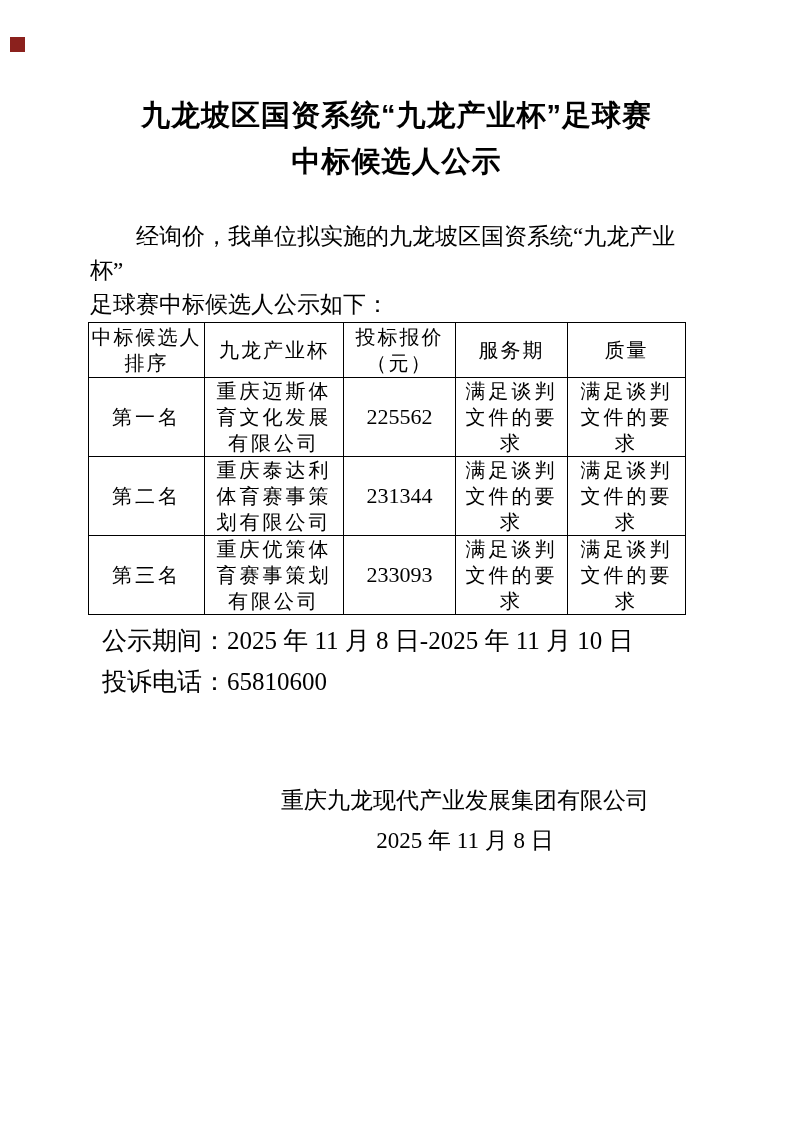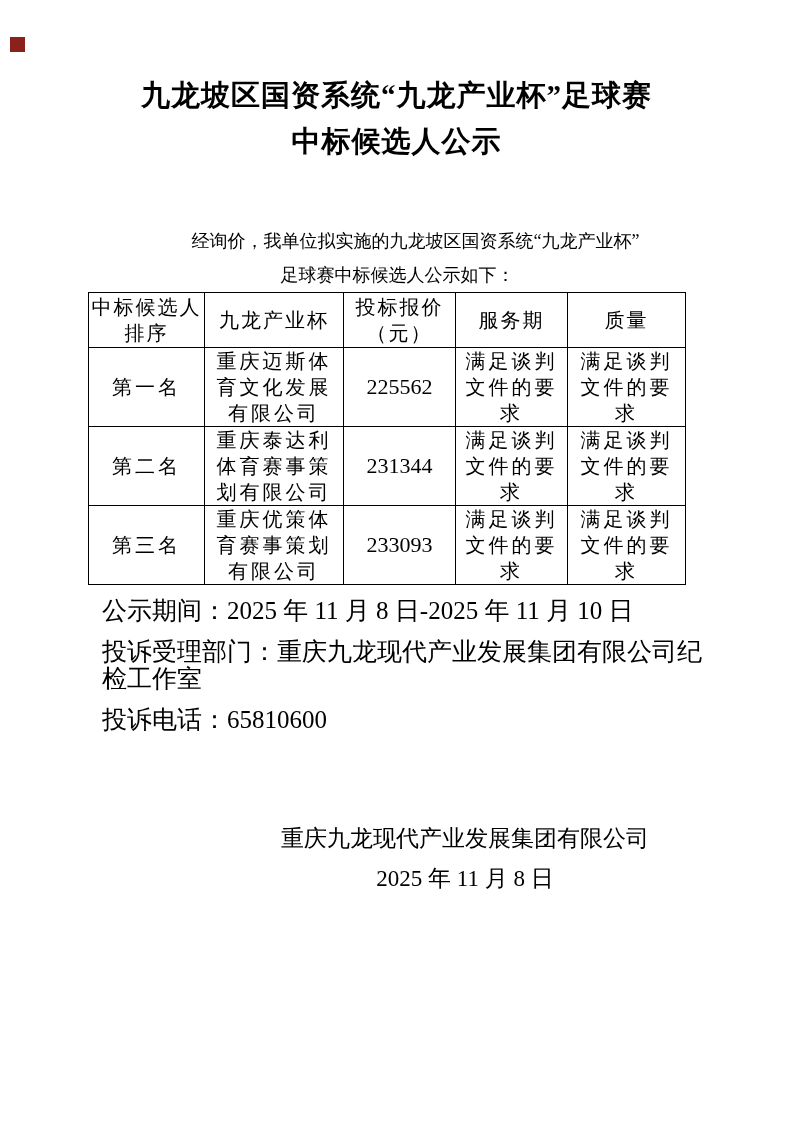--- a/index.html
+++ b/index.html
@@ -10,37 +10,36 @@
     font-family: "Liberation Serif", serif;
     position: relative;
     overflow: hidden;
   }
   .stamp-marker {
     position: absolute;
     left: 10px; top: 37px;
     width: 15px; height: 15px;
   }
   .doc-title {
-    padding-top: 72px;
+    padding-top: 92px;
     margin: 0;
     text-align: center;
-    font-family: Liberation Serif, serif;
+    font-family: Liberation Sans, sans-serif;
     font-weight: 700;
     font-size: 29px;
     line-height: 46px;
     letter-spacing: 1px;
   }
   .doc-title span { display: block; }
   .intro {
-    margin: 60px 88px 0 90px;
-    font-size: 18px;
+    margin: 36px 88px 0 90px;
+    font-size: 23px;
     line-height: 34px;
     text-indent: 2em;
     white-space: pre-line;
-    text-align: center;
   }
   table.bid-table {
     border-collapse: collapse;
     margin-left: 88px;
     width: 597px;
     table-layout: fixed;
   }
   table.bid-table td {
     border: 1px solid #000;
     text-align: center;
@@ -140,20 +139,19 @@
 求</td>
       <td>满足谈判
 文件的要
 求</td>
     </tr>
   </tbody>
 </table>
 
 <div class="notices">
   <p>公示期间：2025 年 11 月 8 日-2025 年 11 月 10 日</p>
-  <p>投诉受理部门：重庆九龙现代产业发展集团有限公司纪检工作室</p>
   <p>投诉电话：65810600</p>
 </div>
 
 <div class="footer-block">
   <p>重庆九龙现代产业发展集团有限公司</p>
   <p class="footer-date">2025 年 11 月 8 日</p>
 </div>
 
 </body></html>

